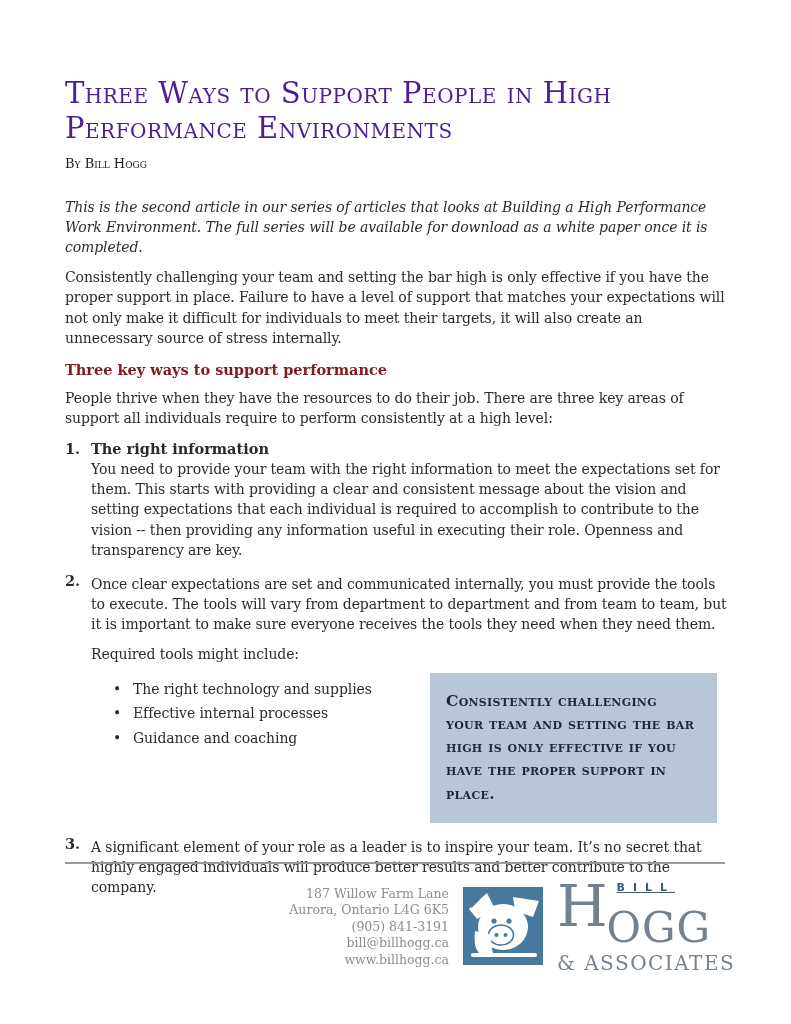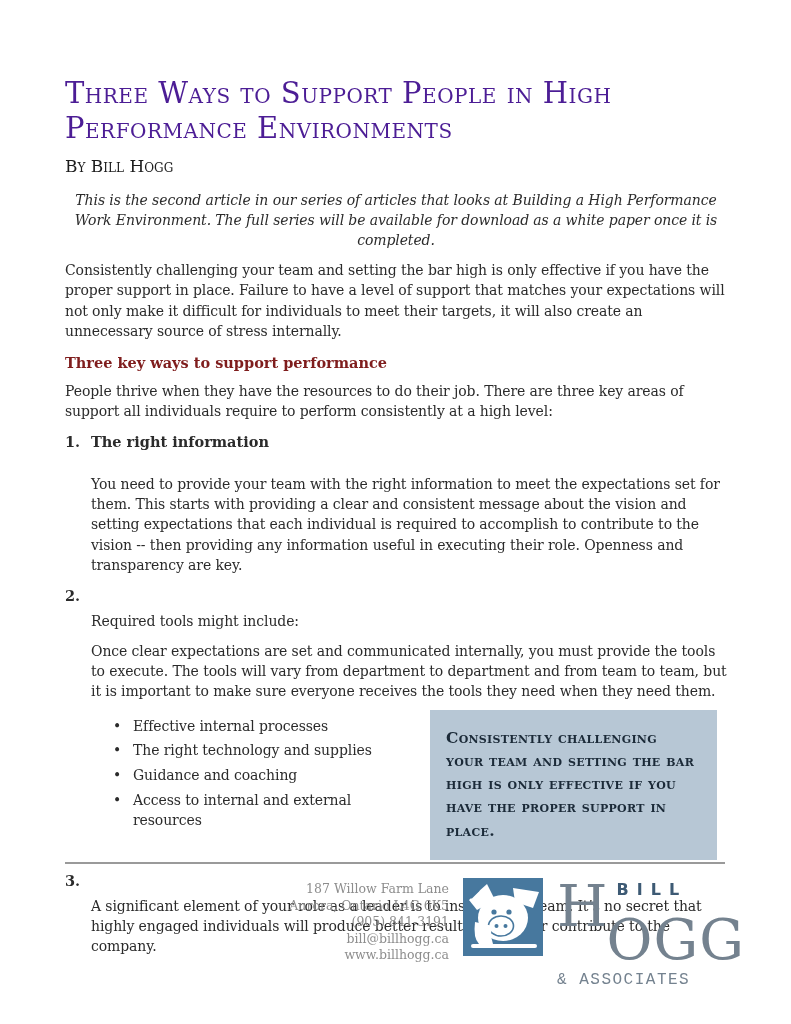--- a/index.html
+++ b/index.html
@@ -12,34 +12,34 @@
   }
   .page-content { position:absolute; top:76px; left:65px; right:64px; }
 
   .doc-title {
     font-variant:small-caps;
     font-size:29px; line-height:1.22; font-weight:normal;
     color:#4c1d95; letter-spacing:0.5px;
   }
   .byline {
     font-variant:small-caps;
-    font-size:17px; color:#1c1c1c; margin-top:9px;
+    font-size:13px; color:#1c1c1c; margin-top:9px;
   }
   p { font-size:14px; line-height:1.44; letter-spacing:-0.1px; margin-top:10px; }
   .italic-note { font-style:italic; }
   .doc-link {
     color:#3431c8; font-style:italic; text-decoration:underline; cursor:pointer;
   }
   h3.sub-heading { font-size:14.5px; font-weight:bold; color:#7f1d1d; margin-top:13px; }
 
   .num-item { display:flex; margin-top:12px; }
   .num-marker { width:26px; font-weight:bold; font-size:14.5px; flex:none; }
   .num-body { flex:1; }
   .num-title { font-weight:bold; font-size:14.5px; }
-  .num-body p:first-of-type { margin-top:24px; }
+  .num-body p:first-of-type { margin-top:2px; }
 
   .tools-row { display:flex; align-items:flex-start; margin-top:6px; }
   .tools-bullets { flex:1; padding-left:22px; margin-top:4px; }
   .tools-bullets li {
     list-style:none; font-size:14px; line-height:1.42; letter-spacing:-0.1px;
     margin-top:5px; padding-left:20px; position:relative; max-width:290px;
   }
   .tools-bullets li::before {
     content:"•"; position:absolute; left:0; top:0; font-size:14px;
   }
@@ -50,69 +50,68 @@
   .callout-text {
     font-variant:small-caps; font-weight:bold; font-size:15.5px;
     line-height:1.5; color:#1b2a38; letter-spacing:0.3px;
   }
 
   .footer-rule {
     position:absolute; top:862px; left:65px; right:66px;
     border-top:2px solid #9a9a9a; height:0;
   }
   .footer { position:absolute; top:878px; left:60px; right:66px;
-    display:flex; justify-content:flex-end; align-items:flex-start; gap:14px; }
+    display:flex; justify-content:flex-end; align-items:center; gap:14px; }
   .address-block { text-align:right; color:#8d8d8d; font-size:12.5px; line-height:1.32; padding-top:3px; }
   .logo-square { width:80px; height:78px; flex:none; }
   .logo-text { width:168px; flex:none; color:#74828f; line-height:1; padding-top:2px; }
   .logo-row1 { display:flex; align-items:flex-start; }
   .logo-h { font-size:58px; line-height:0.9; letter-spacing:-1px; }
   .logo-right { display:flex; flex-direction:column; padding-top:2px; }
   .logo-bill { font-family:"DejaVu Sans","Liberation Sans",sans-serif;
-    font-size:16px; font-weight:bold; letter-spacing:8px; color:#3d5a74;
-    padding-left:10px; }
-  .logo-ogg { font-size:56px; letter-spacing:1px; margin-top:14px; }
-  .logo-assoc { font-size:16px; letter-spacing:1.5px; margin-top:4px; white-space:nowrap;font-family:Liberation Mono, monospace; }
+    font-size:11px; font-weight:bold; letter-spacing:8px; color:#3d5a74;
+    padding-left:10px;text-decoration:underline; }
+  .logo-ogg { font-size:42px; letter-spacing:1px; margin-top:14px; }
+  .logo-assoc { font-size:20px; letter-spacing:1.5px; margin-top:4px; white-space:nowrap; }
 </style>
 </head>
 <body>
 
 <div class="page-content">
 
   <h1 class="doc-title">Three Ways to Support People in High Performance Environments</h1>
   <div class="byline">By Bill Hogg</div>
 
-  <p class="italic-note" style="margin-top:14px;text-align:center;">This is the second article in our series of articles that looks at Building a High Performance Work Environment. The full series will be available for download as a white paper once it is completed.</p>
+  <p class="italic-note" style="margin-top:26px;">This is the second article in our series of articles that looks at Building a High Performance Work Environment. The full series will be available for download as a white paper once it is completed.</p>
 
 
   <p>Consistently challenging your team and setting the bar high is only effective if you have the proper support in place. Failure to have a level of support that matches your expectations will not only make it difficult for individuals to meet their targets, it will also create an unnecessary source of stress internally.</p>
 
   <h3 class="sub-heading">Three key ways to support performance</h3>
 
   <p>People thrive when they have the resources to do their job. There are three key areas of support all individuals require to perform consistently at a high level:</p>
 
   <div class="num-item">
     <div class="num-marker">1.</div>
     <div class="num-body">
       <div class="num-title">The right information</div>
       <p>You need to provide your team with the right information to meet the expectations set for them. This starts with providing a clear and consistent message about the vision and setting expectations that each individual is required to accomplish to contribute to the vision -- then providing any information useful in executing their role. Openness and transparency are key.</p>
     </div>
   </div>
 
   <div class="num-item">
     <div class="num-marker">2.</div>
     <div class="num-body">
+      <p>Once clear expectations are set and communicated internally, you must provide the tools to execute. The tools will vary from department to department and from team to team, but it is important to make sure everyone receives the tools they need when they need them.</p>
       <p>Required tools might include:</p>
-      <p>Once clear expectations are set and communicated internally, you must provide the tools to execute. The tools will vary from department to department and from team to team, but it is important to make sure everyone receives the tools they need when they need them.</p>
       <div class="tools-row">
         <ul class="tools-bullets">
+          <li>The right technology and supplies</li>
           <li>Effective internal processes</li>
-          <li>The right technology and supplies</li>
           <li>Guidance and coaching</li>
-          <li>Access to internal and external resources</li>
         </ul>
         <div class="callout-box">
           <div class="callout-text">Consistently challenging your team and setting the bar high is only effective if you have the proper support in place.</div>
         </div>
       </div>
     </div>
   </div>
 
   <div class="num-item">
     <div class="num-marker">3.</div>

